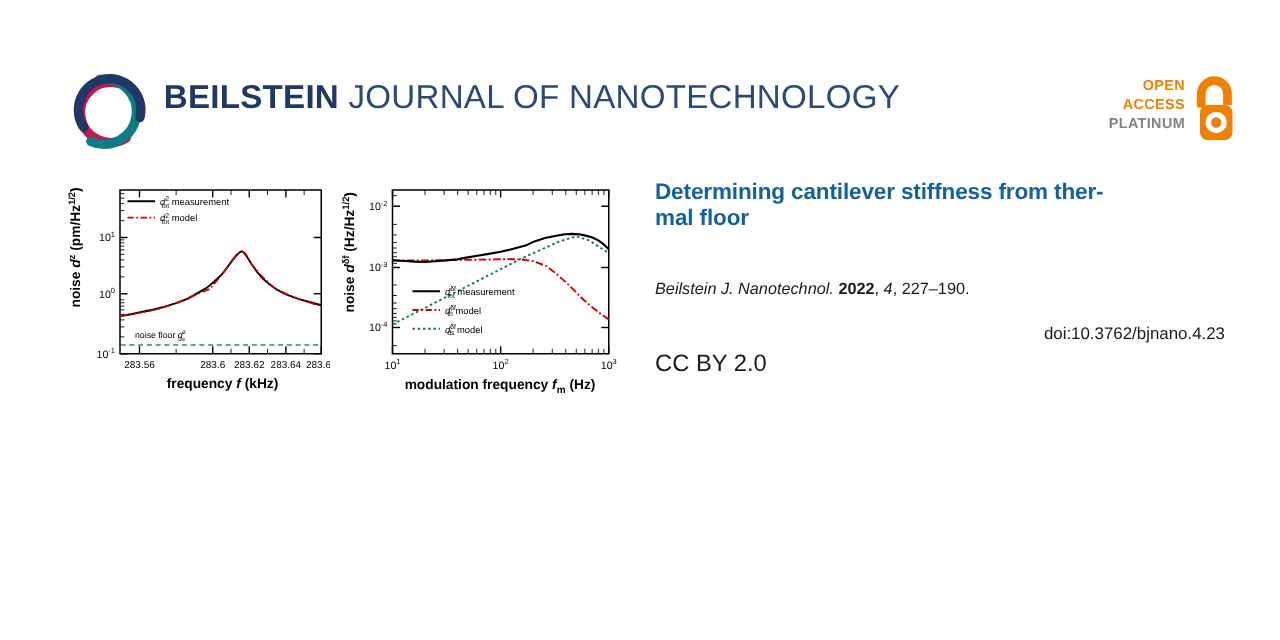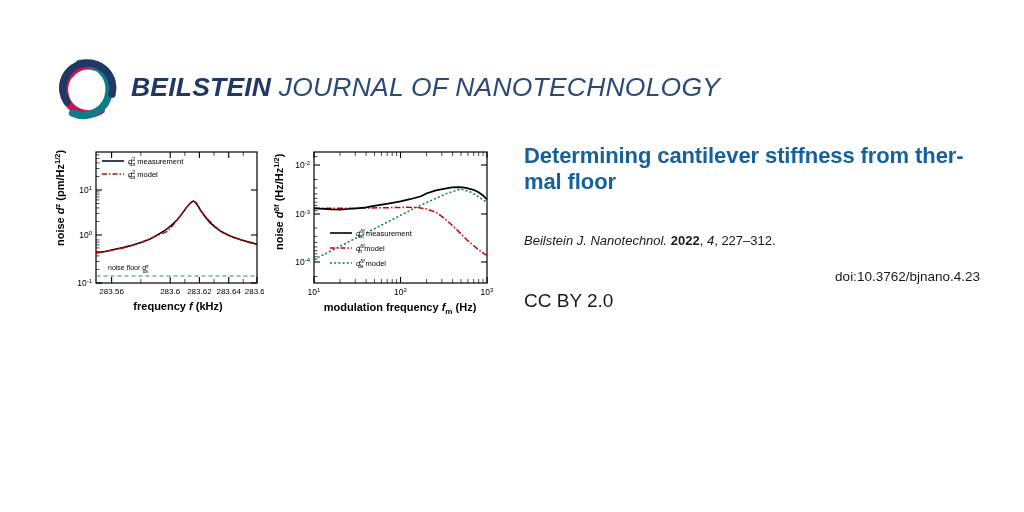--- a/index.html
+++ b/index.html
@@ -21,25 +21,24 @@
     left: 0; top: 0;
     width: 1024px; height: 132px;
   }
   #logo-mark {
     position: absolute;
     left: 54px; top: 56px;
     width: 68px; height: 68px;
   }
   #wordmark {
     position: absolute;
-    left: 131px; top: 72px;
+    left: 131px; top: 62px;
     white-space: nowrap;
     font-size: 26.5px;
     letter-spacing: 0.2px;
-    font-style: italic;
   }
   #wordmark .bold {
     font-weight: bold;
     color: #1f3864;
   }
   #wordmark .light {
     font-weight: normal;
     color: #2b4a76;
   }
 
@@ -78,21 +77,21 @@
   #plot-right { position: absolute; left: 272px; top: 6px; }
 
   
   #article-info {
     position: absolute;
     left: 524px; top: 143px;
     width: 456px;
   }
   #article-title {
     color: #15619e;
-    font-size: 22px;
+    font-size: 18px;
     font-weight: bold;
     line-height: 1.18;
     margin: 0;
     letter-spacing: -0.1px;
   }
   #article-authors {
     color: #1a1a1a;
     font-size: 16.5px;
     font-weight: normal;
     margin: 15px 0 0 0;
@@ -136,20 +135,38 @@
 
       <circle cx="34" cy="34" r="15.5" fill="#ffffff"></circle>
       <path d="M 44 12 A 24 24 0 1 0 44 56" fill="none" stroke="#c8164b" stroke-width="0"></path>
     </svg>
   </div>
 
   <div id="wordmark">
     <span class="bold">BEILSTEIN</span><span class="light"> JOURNAL OF NANOTECHNOLOGY</span>
   </div>
 
+  <div id="oa-badge">
+    <div id="oa-text">
+      <div class="oa-line orange">OPEN</div>
+      <div class="oa-line orange">ACCESS</div>
+      <div class="oa-line grey">PLATINUM</div>
+    </div>
+    <div id="oa-lock">
+      <svg width="42" height="56" viewBox="0 0 42 56">
+
+        <path d="M 9 26 L 9 15 A 10.5 10.5 0 0 1 30 15 L 30 24" fill="none" stroke="#f08000" stroke-width="7" stroke-linecap="butt"></path>
+
+        <rect x="8" y="24" width="26" height="28" rx="6" ry="6" fill="#f08000"></rect>
+
+        <circle cx="21" cy="38" r="8.5" fill="#ffffff"></circle>
+        <circle cx="21" cy="38" r="4.2" fill="#f08000"></circle>
+      </svg>
+    </div>
+  </div>
 </div>
 
 <div id="figure-area">
 
   <svg id="plot-left" class="plot-svg" width="212" height="182" viewBox="0 0 212 182">
     <g font-family="Liberation Sans, sans-serif">
 
       <text transform="translate(12,108) rotate(-90)" font-size="11" font-weight="bold" fill="#000">
         noise <tspan font-style="italic">d</tspan><tspan font-size="7.5" dy="-4">z</tspan><tspan dy="4"> (pm/Hz</tspan><tspan font-size="7.5" dy="-4">1/2</tspan><tspan dy="4">)</tspan>
       </text>
@@ -385,18 +402,18 @@
   <h1 id="article-title">
     <span>Determining cantilever stiffness from ther-</span><br>
     <span>mal floor</span>
   </h1>
 
 
   <div id="article-citation">
     <span class="ital">Beilstein J. Nanotechnol.</span>
     <span class="bold">2022</span><span>,</span>
     <span class="ital">4</span><span>,</span>
-    <span>227–312.</span>
+    <span>227–190.</span>
   </div>
 
   <div id="article-doi">doi:10.3762/bjnano.4.23</div>
   <div id="article-license">CC BY 2.0</div>
 </div>
 
 </body></html>

